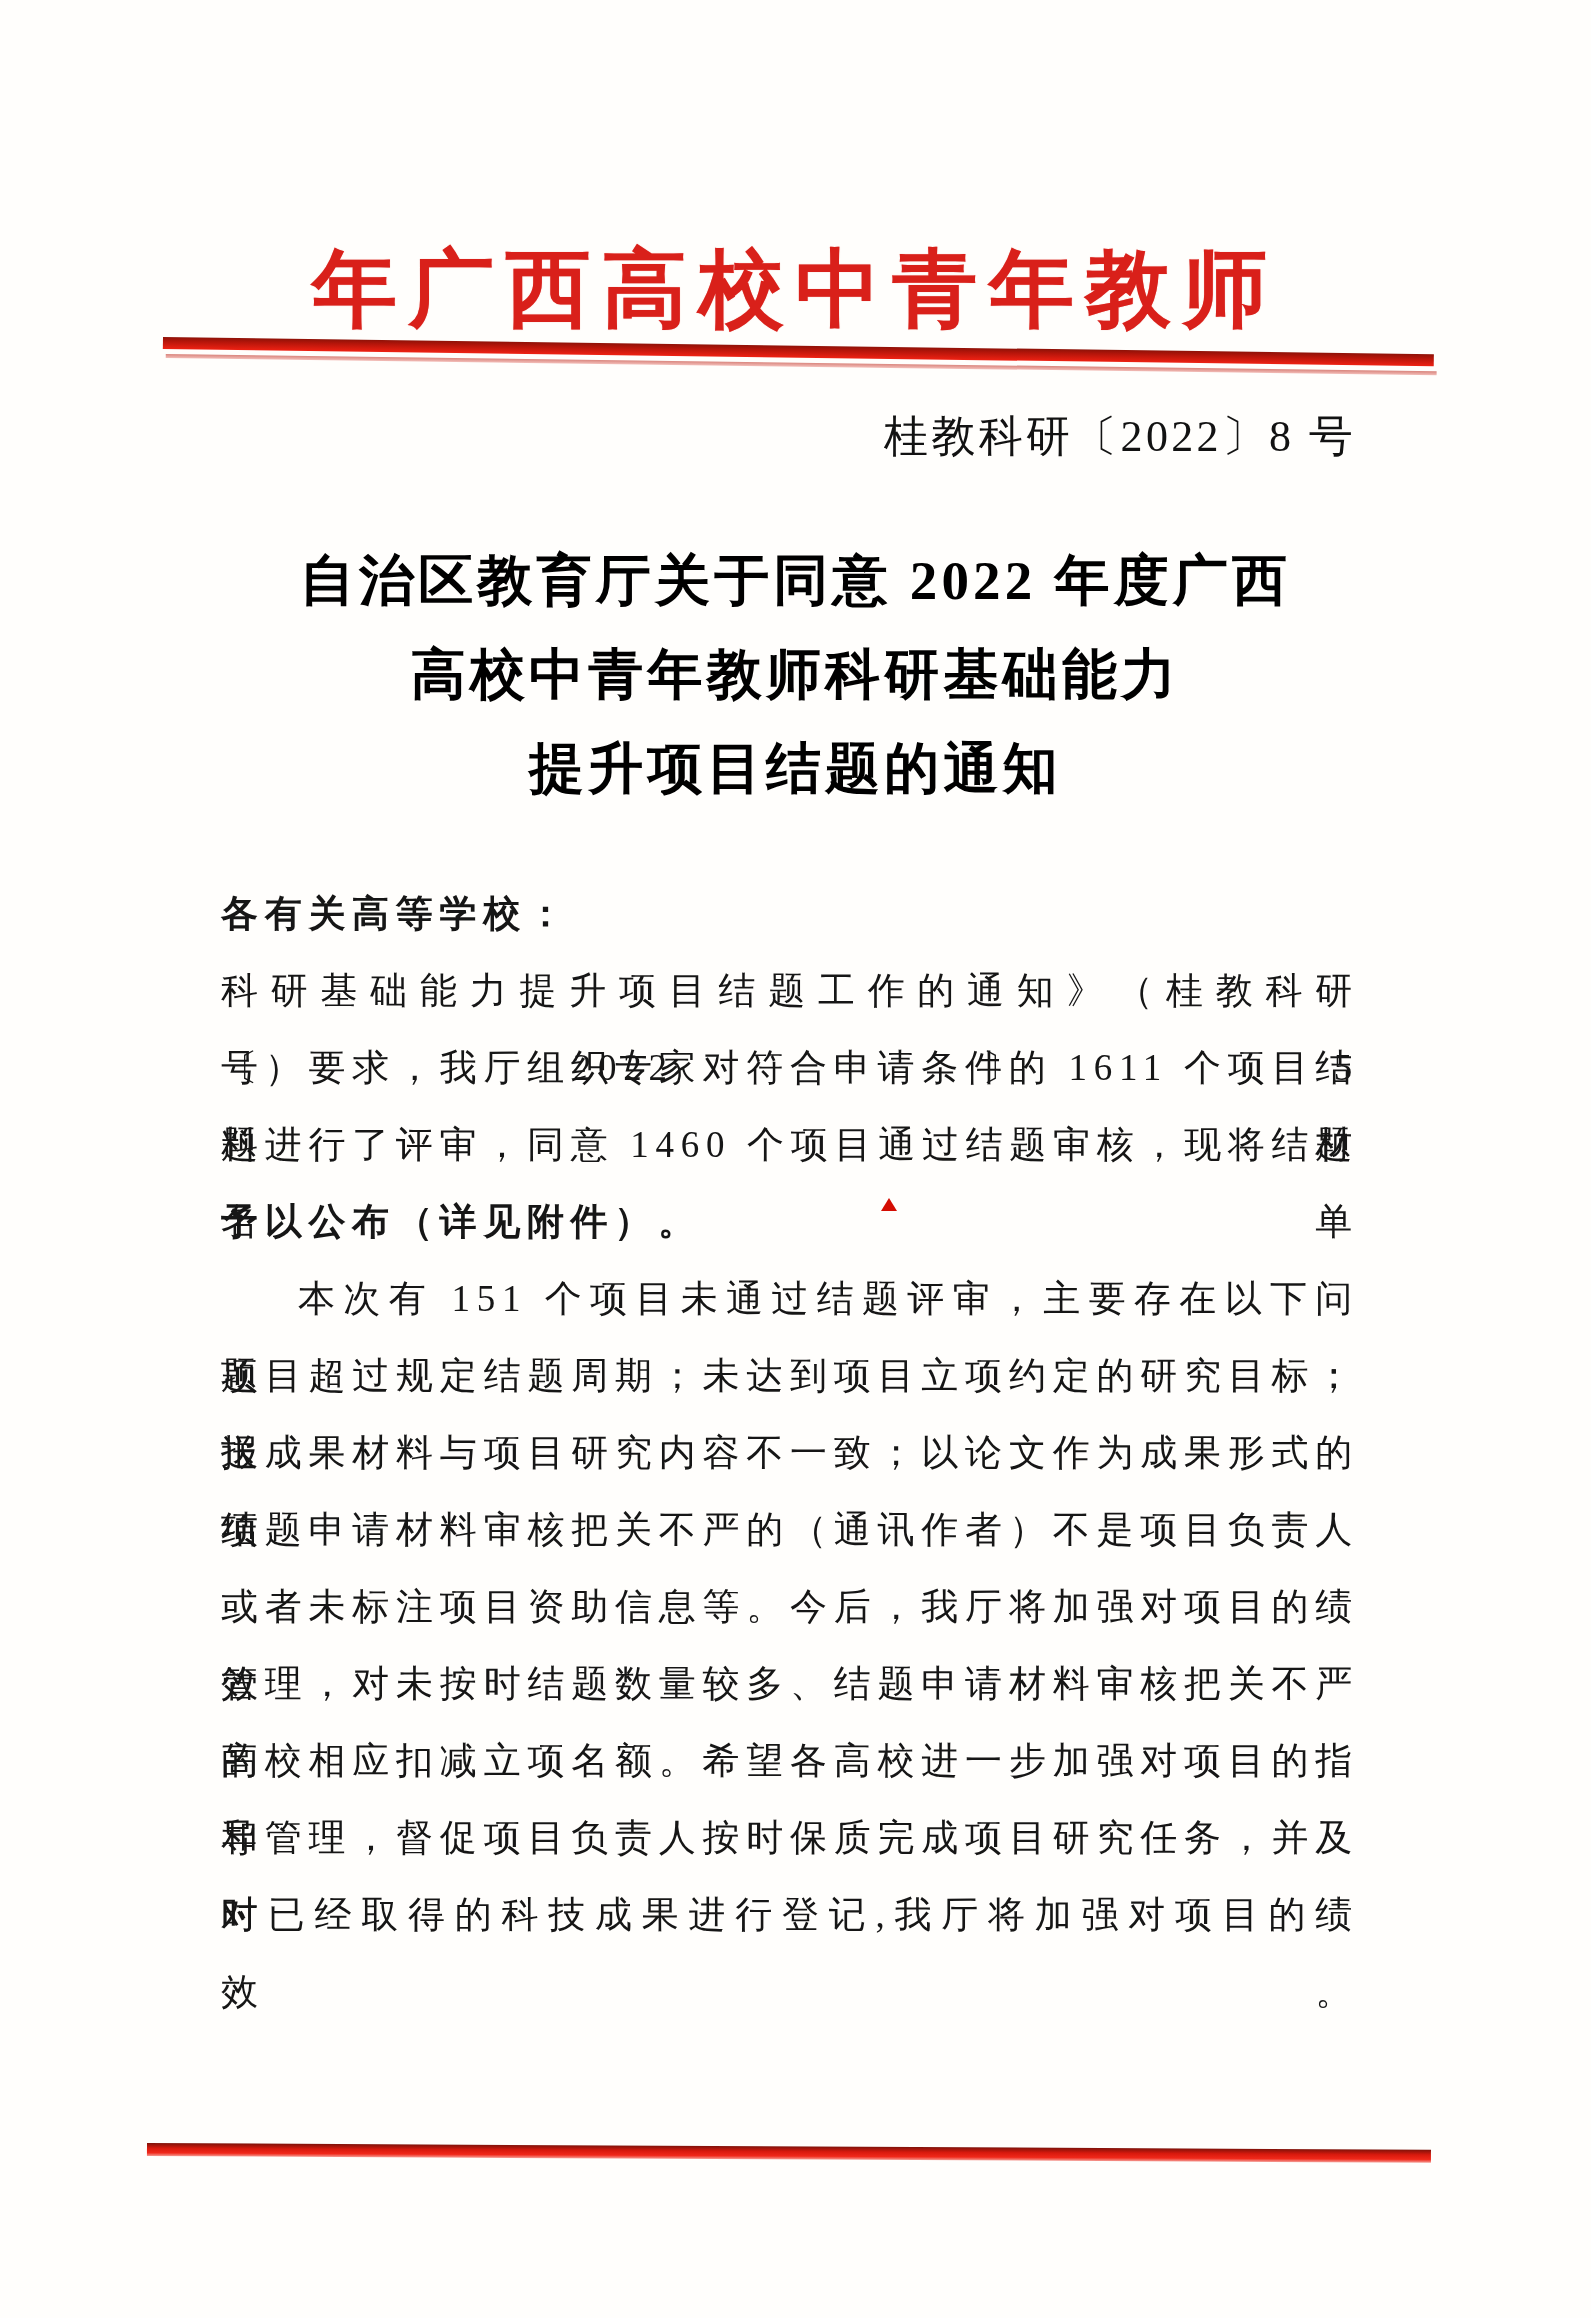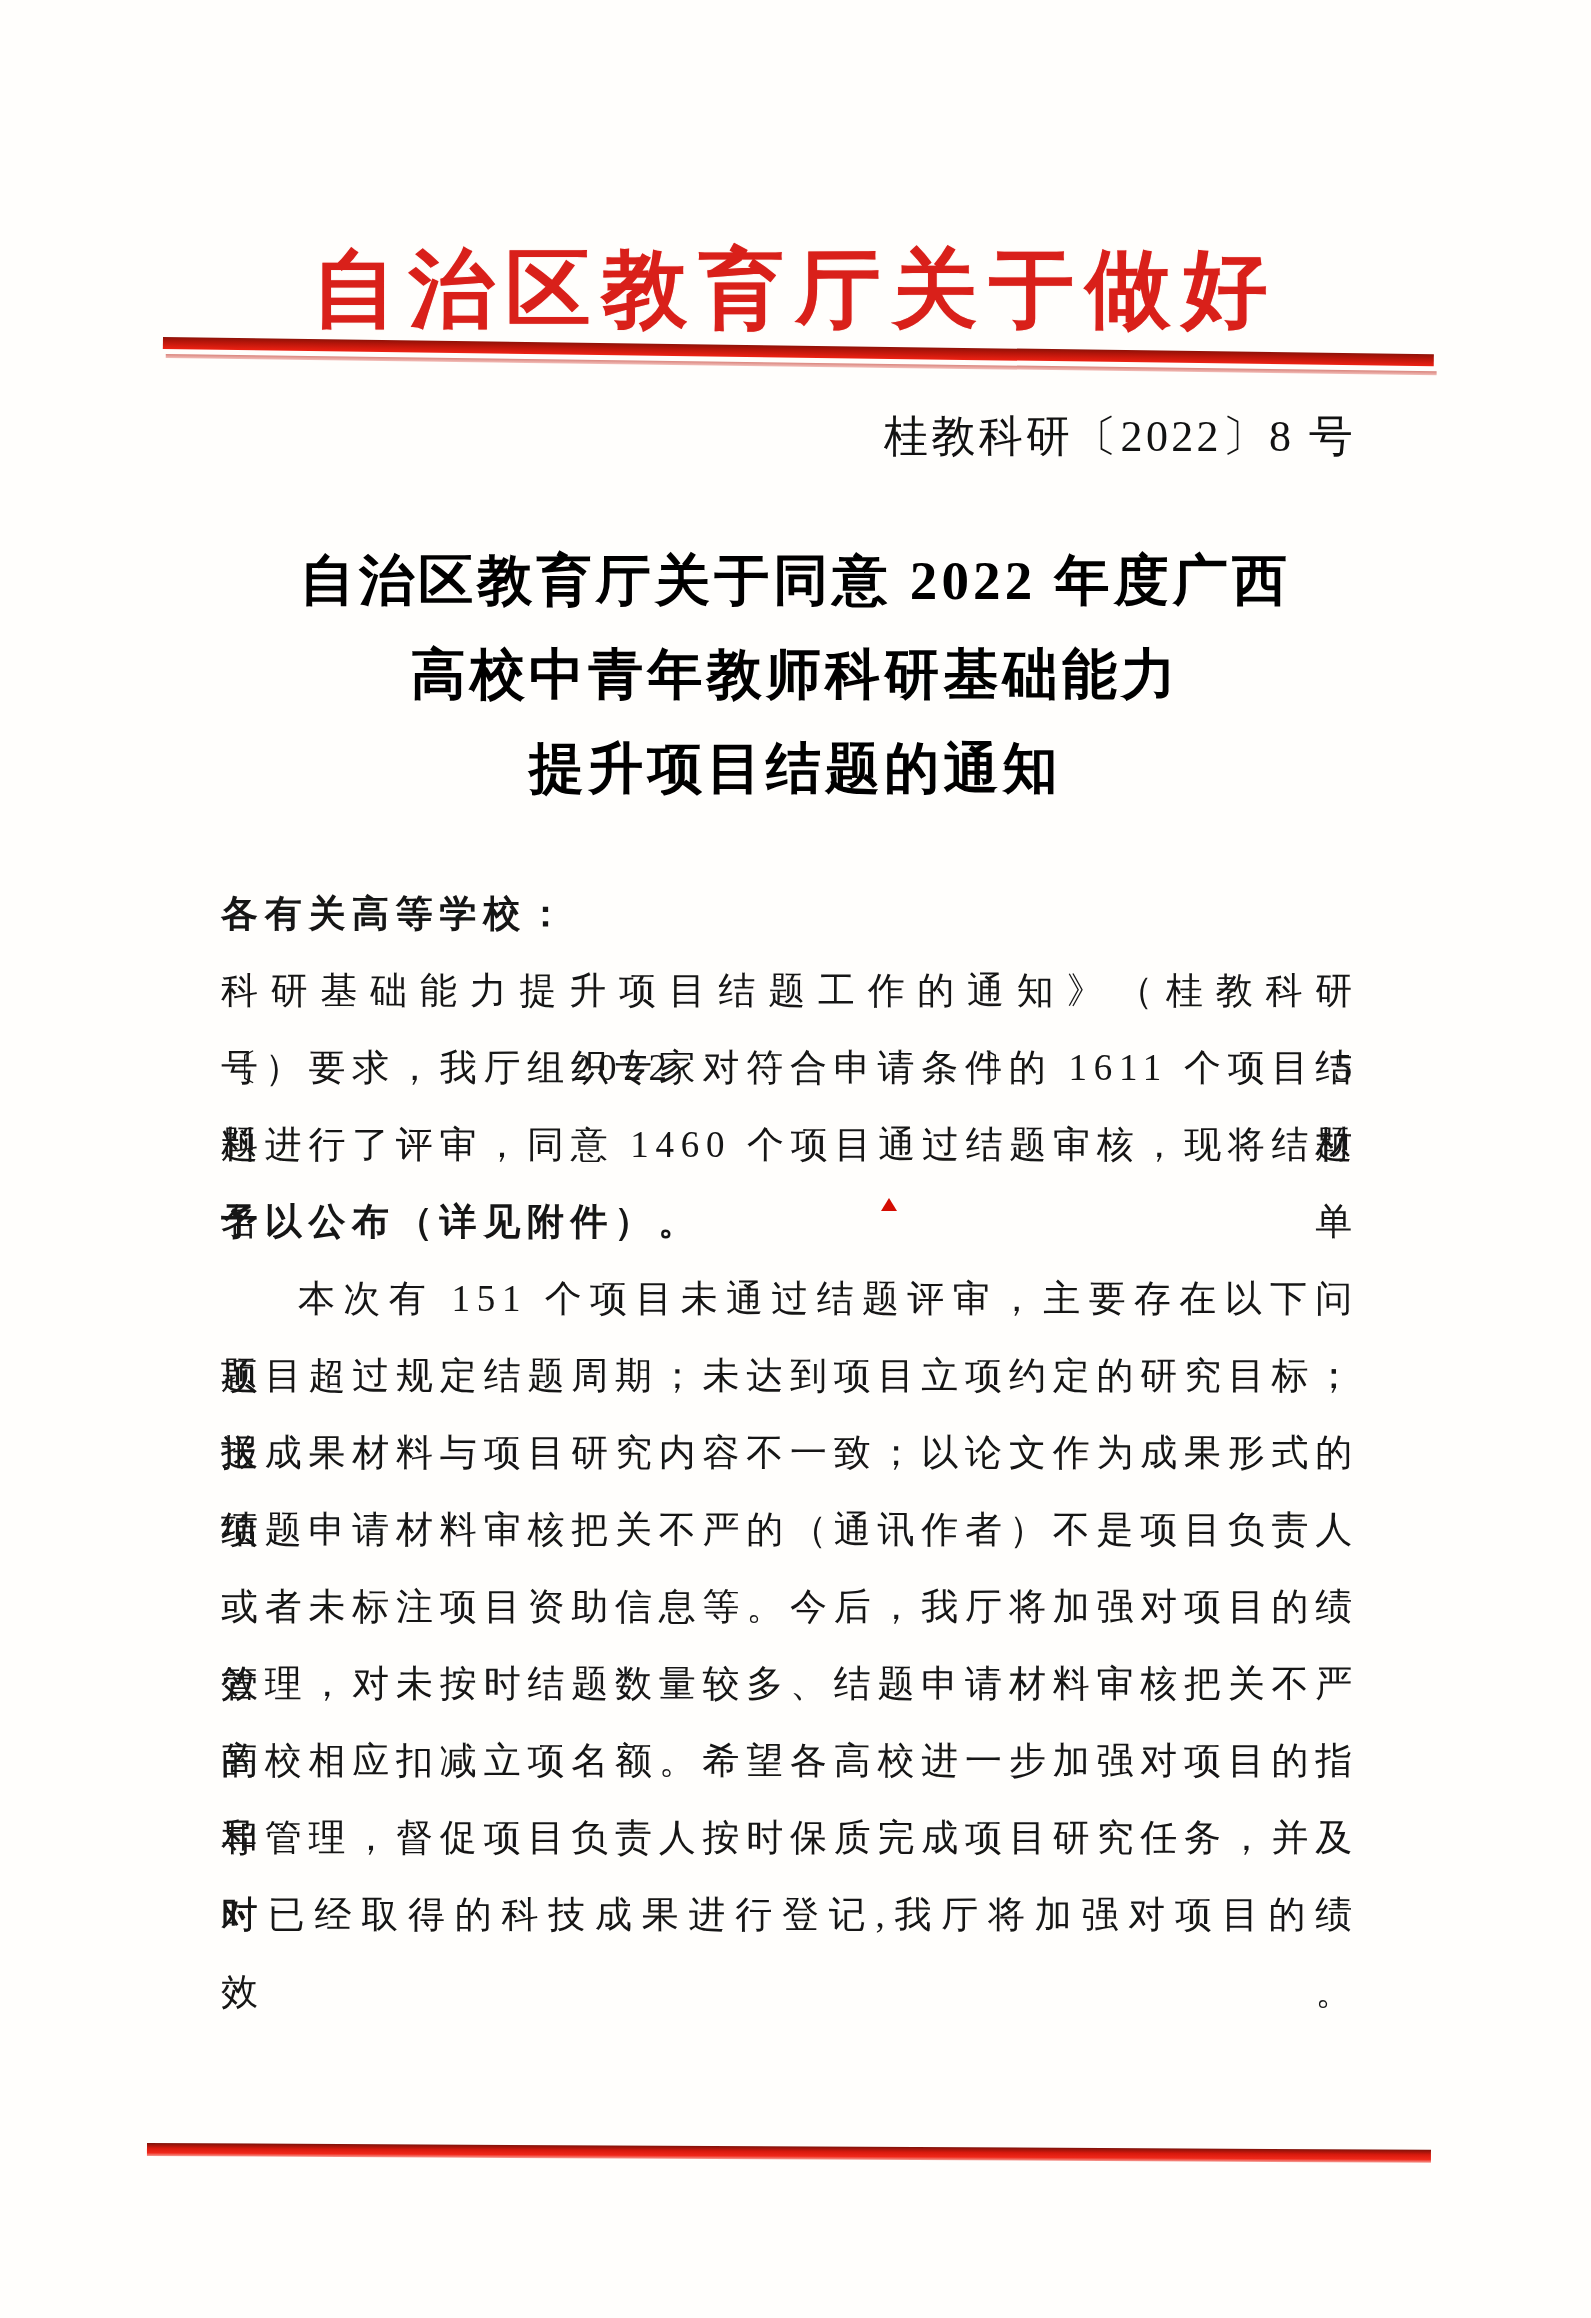--- a/index.html
+++ b/index.html
@@ -47,21 +47,21 @@
   }
   
   .rule-bottom{position:absolute;left:147px;top:2143px;width:1284px;transform:rotate(0.3deg);transform-origin:0 0;}
   .rule-bottom .main{height:12.5px;background:linear-gradient(to bottom,#7e120a 0%,#d8190d 40%,#f0281a 75%,#f59a92 100%);}
 </style>
 </head>
 <body>
 
 <div class="page">
 
-  <h1 class="agency">自治区教育厅关于做好</h1>
+  <h1 class="agency">年广西高校中青年教师</h1>
 
   <div class="rule-top">
     <div class="main"></div>
     <div class="thin"></div>
   </div>
 
   <div class="docnum">桂教科研〔2022〕8 号</div>
 
   <div class="title">
     <div>自治区教育厅关于同意 2022 年度广西</div>

